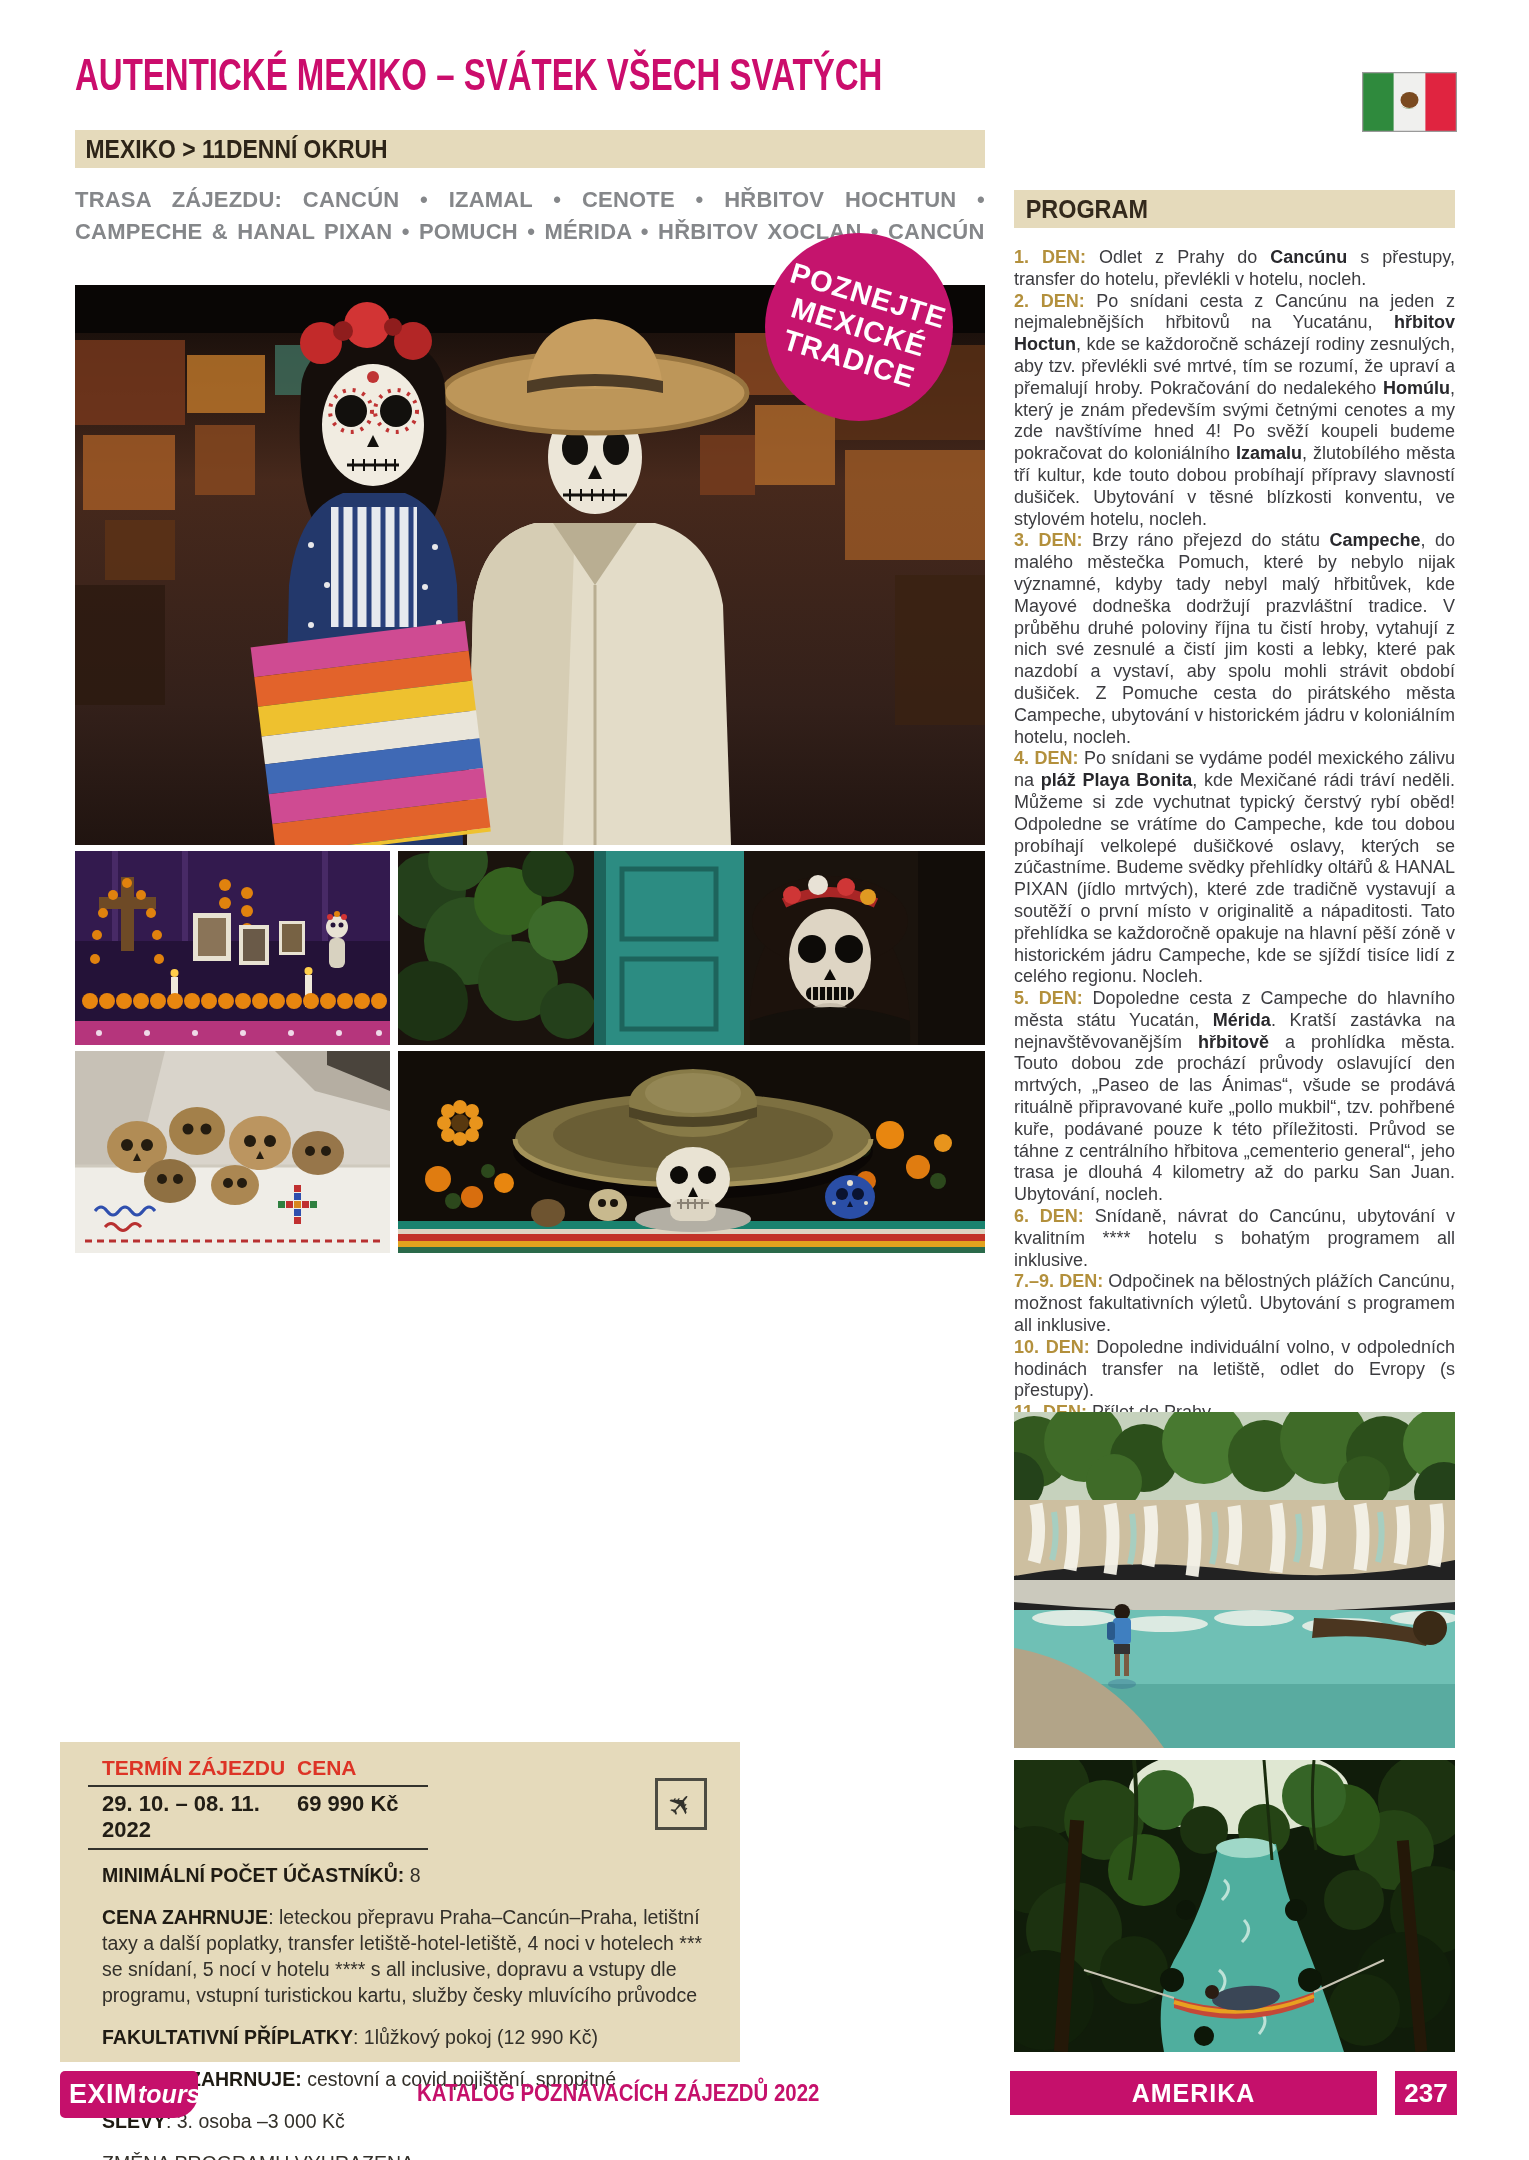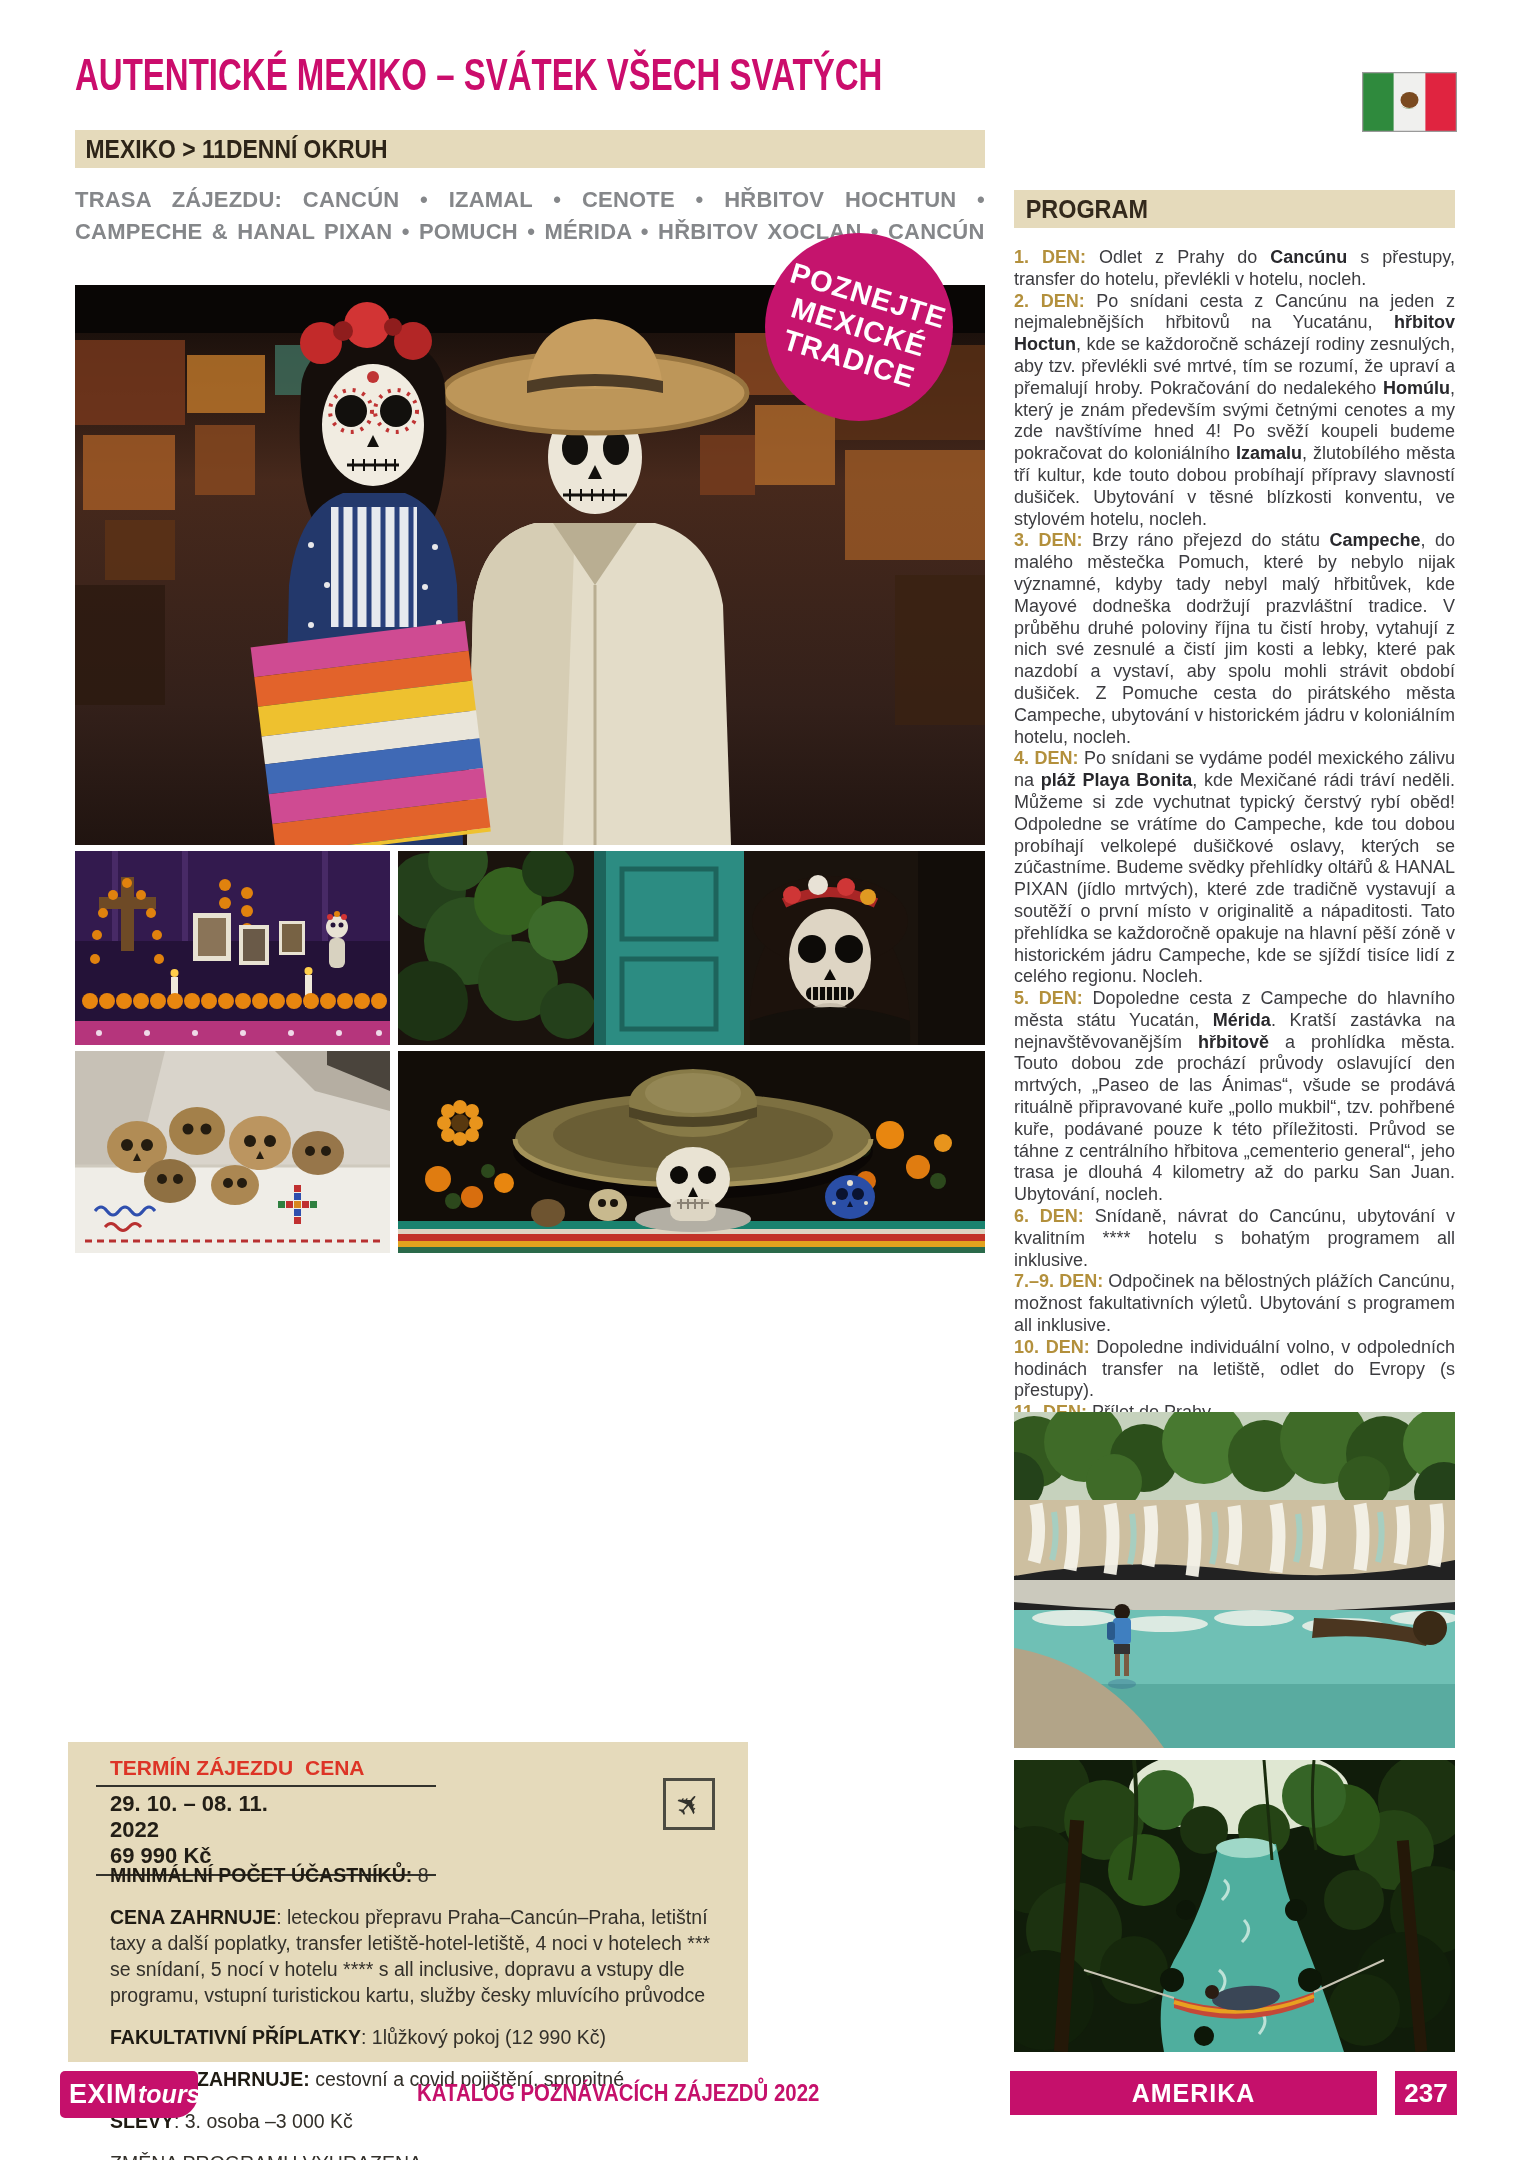--- a/index.html
+++ b/index.html
@@ -29,25 +29,25 @@
          font-size:29px;line-height:33px;letter-spacing:1px;}
   .program-head{position:absolute;left:1014px;top:190px;width:441px;height:38px;background:#e5dabb;
          display:flex;align-items:center;}
   .program-head span{font-size:26px;font-weight:bold;color:#33291c;padding-left:13px;
          transform:scaleX(.9);transform-origin:left center;}
   .days{position:absolute;left:1014px;top:247px;width:441px;font-size:18px;line-height:21.8px;
         color:#3c3c40;text-align:justify;}
   .days p{margin:0;}
   .days .dlab{color:#b3903c;font-weight:bold;}
   .days b{color:#28282c;}
-  .pricebox{position:absolute;left:68px;top:1742px;width:680px;height:320px;background:#e5dabb;}
+  .pricebox{position:absolute;left:60px;top:1742px;width:680px;height:320px;background:#e5dabb;}
   .ptable{position:absolute;left:28px;top:10px;width:340px;}
   .prow{display:flex;align-items:baseline;border-bottom:2px solid #33322c;padding:4px 0 5px 14px;}
   .prow.h{color:#dd3426;font-weight:bold;font-size:21px;}
-  .prow.d{color:#221e16;font-weight:bold;font-size:22px;flex-direction:column;}
+  .prow.d{color:#221e16;font-weight:bold;font-size:22px;}
   .pc1{width:195px;}
   .pc2{flex:1;}
   .plane{position:absolute;left:595px;top:36px;width:46px;height:46px;border:3px solid #4c4b42;
          display:flex;align-items:center;justify-content:center;background:transparent;}
   .plane span{font-size:30px;color:#33322c;transform:rotate(-50deg);}
   .infolines{position:absolute;left:26px;top:104px;width:640px;font-size:19.5px;line-height:26px;
          color:#33302a;}
   .infolines p{margin:16px;}
   .infolines b{color:#1f1b13;}
   .footer-logo{position:absolute;left:60px;top:2071px;width:138px;height:47px;background:#c5106b;

